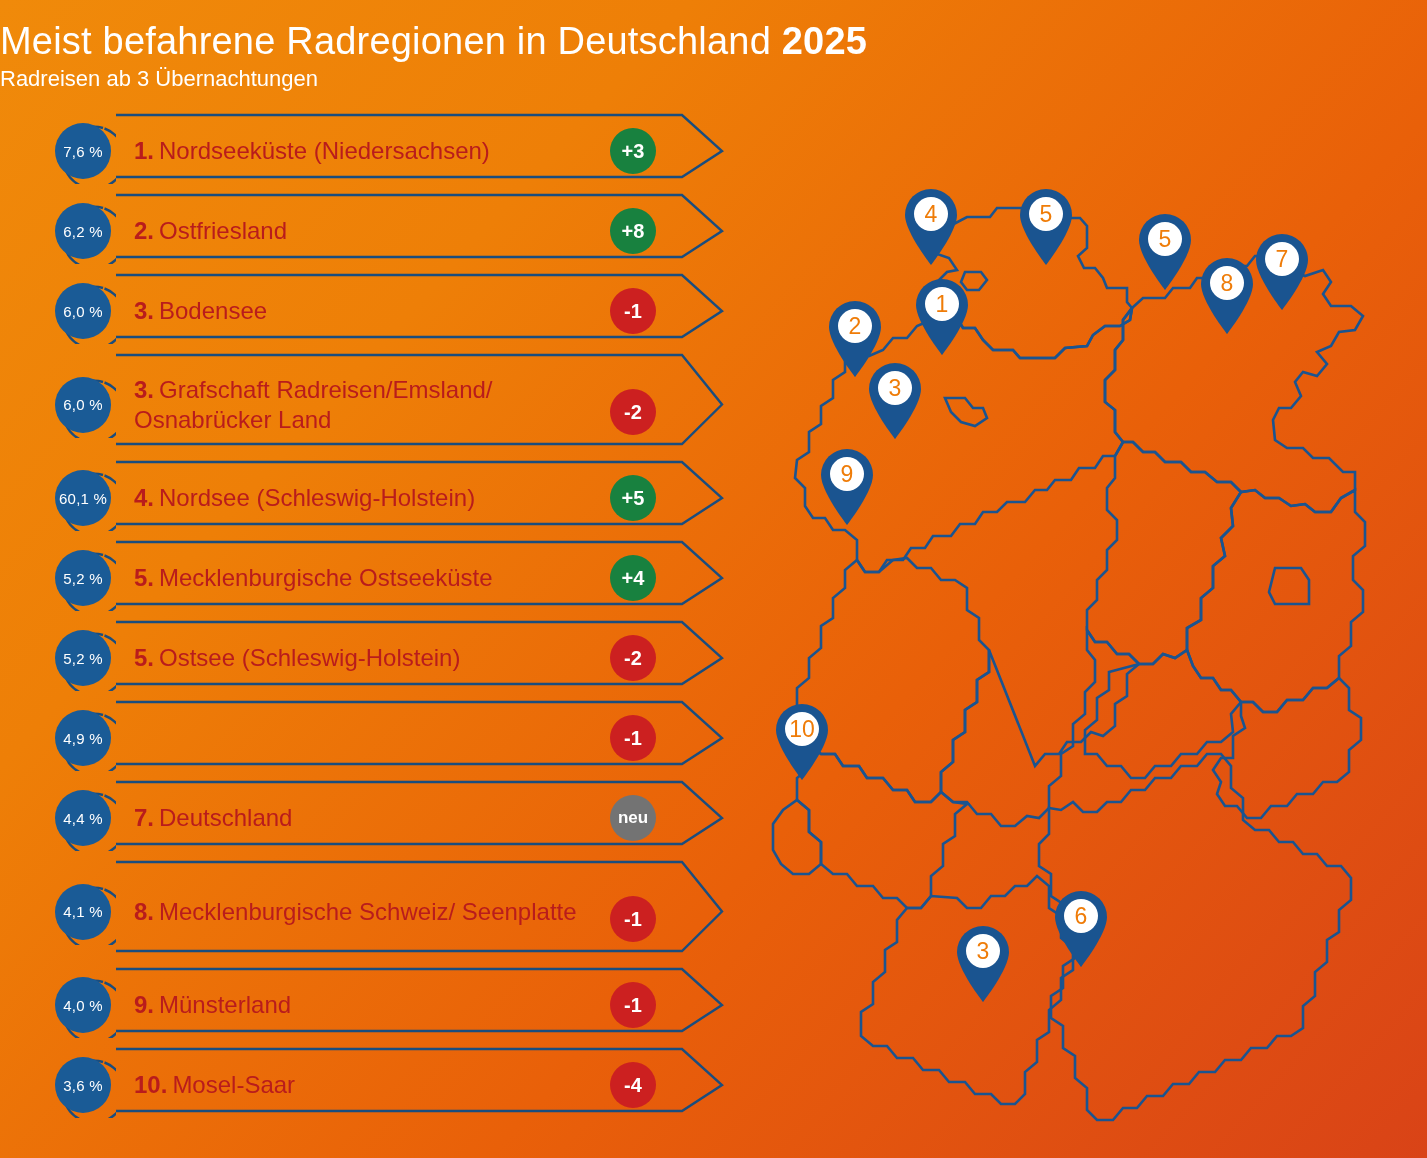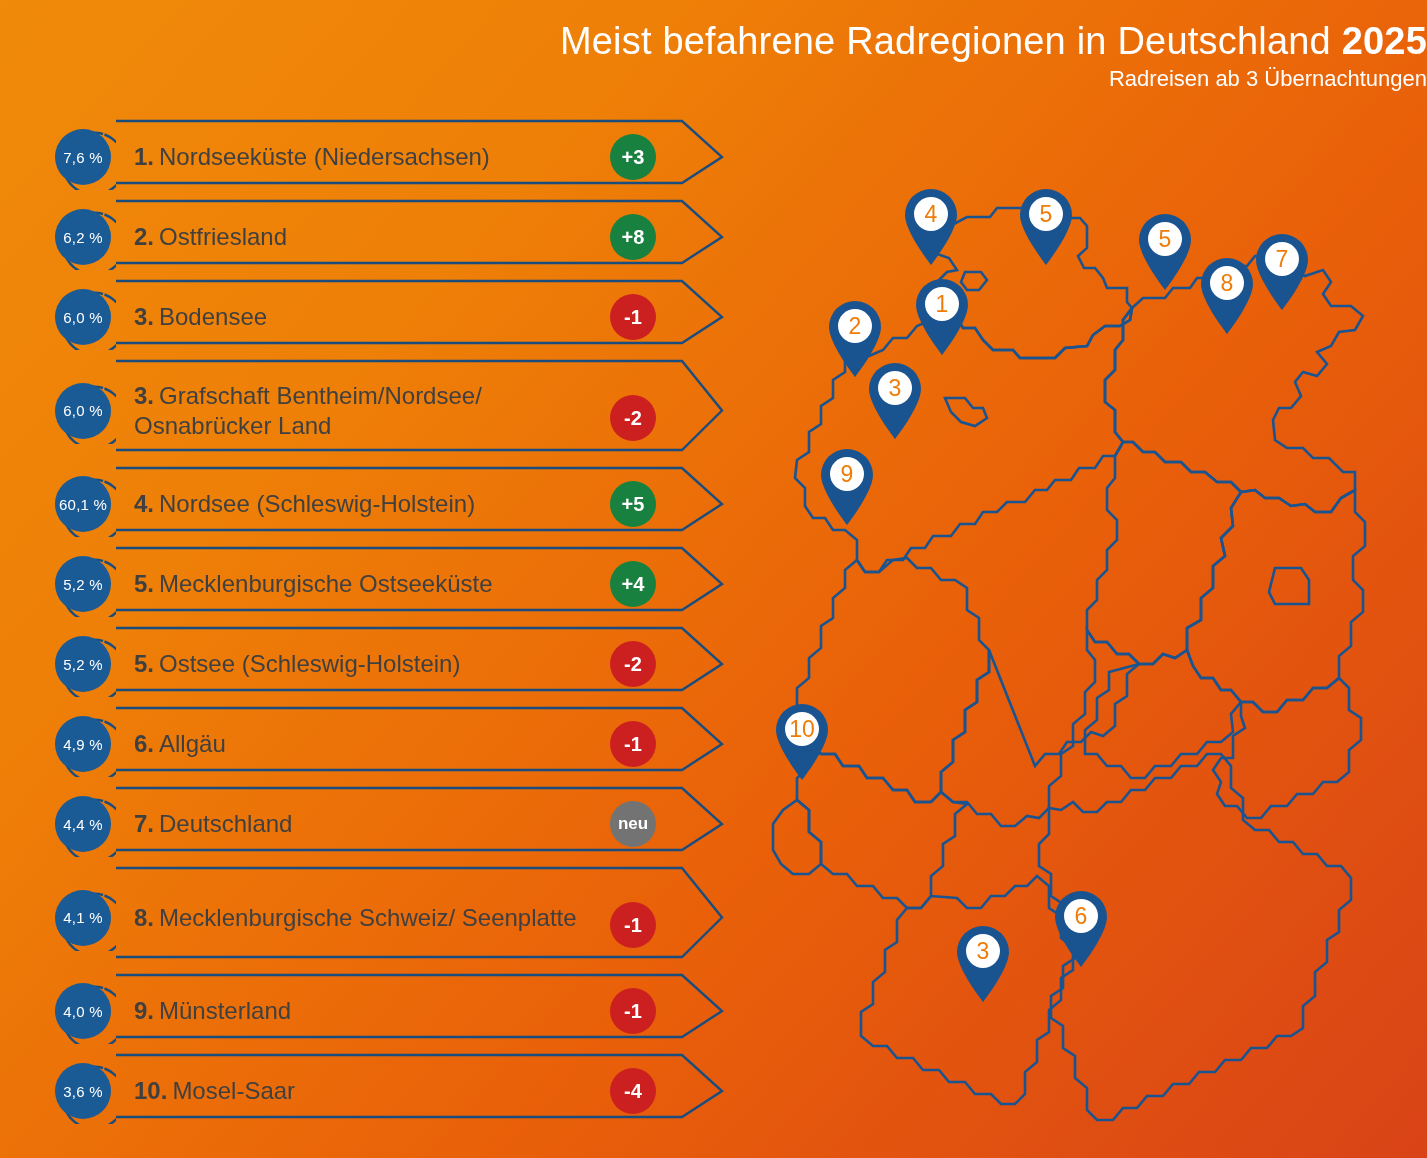--- a/index.html
+++ b/index.html
@@ -3,49 +3,49 @@
 <meta charset="utf-8">
 <style>
   html,body{margin:0;padding:0;}
   body{
     width:1427px;height:1158px;overflow:hidden;
     font-family:"Liberation Sans", sans-serif;
     background:linear-gradient(132deg,#f08a0a 0%,#ee7f07 28%,#e96009 62%,#d94317 100%);
     position:relative;
   }
   
-  #header{position:absolute;left:0;top:18px;width:1427px;text-align:right;}
+  #header{position:absolute;left:0;top:18px;width:1427px;text-align:left;}
   #title{
     color:#ffffff;font-size:38px;line-height:46px;font-weight:400;
     letter-spacing:.2px;white-space:nowrap;
   }
   #title .yr{font-weight:700;}
   #subtitle{
     color:#ffffff;font-size:22px;line-height:30px;font-weight:400;
   }
   
-  #ranking{position:absolute;left:42px;top:117px;width:680px;}
+  #ranking{position:absolute;left:42px;top:111px;width:680px;}
   .row{position:relative;height:80px;margin-bottom:0;}
   .row.tall{height:107px;}
   .row-svg{position:absolute;left:0;top:0;}
   .pct-wrap{
     position:absolute;left:8px;top:50%;transform:translateY(-50%);
     width:66px;height:66px;
   }
   .pct-disc{
     position:absolute;left:5px;top:5px;width:56px;height:56px;border-radius:50%;
     background:#1a5b96;display:flex;align-items:center;justify-content:center;
   }
   .pct-disc span{
     color:#ffffff;font-size:15px;font-weight:400;letter-spacing:.2px;
   }
   .pct-ring{position:absolute;left:0;top:0;}
   .label{
     position:absolute;left:92px;top:50%;transform:translateY(-50%);
-    color:#404040;font-size:24px;line-height:30px;width:480px;
+    color:#b91c1c;font-size:24px;line-height:30px;width:480px;
   }
   .label .rank{font-weight:700;margin-right:5px;}
   .label .nm{font-weight:400;}
   .badge{
     position:absolute;right:66px;top:50%;transform:translateY(-50%);
     width:46px;height:46px;border-radius:50%;
     display:flex;align-items:center;justify-content:center;
     color:#ffffff;font-size:20px;font-weight:700;
   }
   .row.tall .badge{top:38px;transform:none;}
@@ -119,21 +119,21 @@
         <path d="M74 4 L640 4 L680 53.5 L640 93 L74 93" fill="none" stroke="#1a4d7e" stroke-width="2.4"></path>
       </svg>
       <div class="pct-wrap">
         <svg class="pct-ring" width="66" height="66">
           <path d="M 54.5 10.5 A 31 31 0 1 1 53 10.0" fill="none" stroke="#1a4d7e" stroke-width="2.4"></path>
         </svg>
         <div class="pct-disc">
           <span>6,0 %</span>
         </div>
       </div>
-      <div class="label"><span class="rank">3.</span><span class="nm">Grafschaft Bentheim/Nordsee/ Osnabrücker Land</span></div>
+      <div class="label"><span class="rank">3.</span><span class="nm">Grafschaft Radreisen/Emsland/ Osnabrücker Land</span></div>
       <div class="badge" style="background: rgb(204, 32, 32);">-2</div>
     </div>
     <div class="row">
       <svg class="row-svg" width="690" height="80">
         <path d="M74 4 L640 4 L680 40 L640 66 L74 66" fill="none" stroke="#1a4d7e" stroke-width="2.4"></path>
       </svg>
       <div class="pct-wrap">
         <svg class="pct-ring" width="66" height="66">
           <path d="M 54.5 10.5 A 31 31 0 1 1 53 10.0" fill="none" stroke="#1a4d7e" stroke-width="2.4"></path>
         </svg>
@@ -179,21 +179,20 @@
         <path d="M74 4 L640 4 L680 40 L640 66 L74 66" fill="none" stroke="#1a4d7e" stroke-width="2.4"></path>
       </svg>
       <div class="pct-wrap">
         <svg class="pct-ring" width="66" height="66">
           <path d="M 54.5 10.5 A 31 31 0 1 1 53 10.0" fill="none" stroke="#1a4d7e" stroke-width="2.4"></path>
         </svg>
         <div class="pct-disc">
           <span>4,9 %</span>
         </div>
       </div>
-      <div class="label"><span class="rank">6.</span><span class="nm">Allgäu</span></div>
       <div class="badge" style="background: rgb(204, 32, 32);">-1</div>
     </div>
     <div class="row">
       <svg class="row-svg" width="690" height="80">
         <path d="M74 4 L640 4 L680 40 L640 66 L74 66" fill="none" stroke="#1a4d7e" stroke-width="2.4"></path>
       </svg>
       <div class="pct-wrap">
         <svg class="pct-ring" width="66" height="66">
           <path d="M 54.5 10.5 A 31 31 0 1 1 53 10.0" fill="none" stroke="#1a4d7e" stroke-width="2.4"></path>
         </svg>

